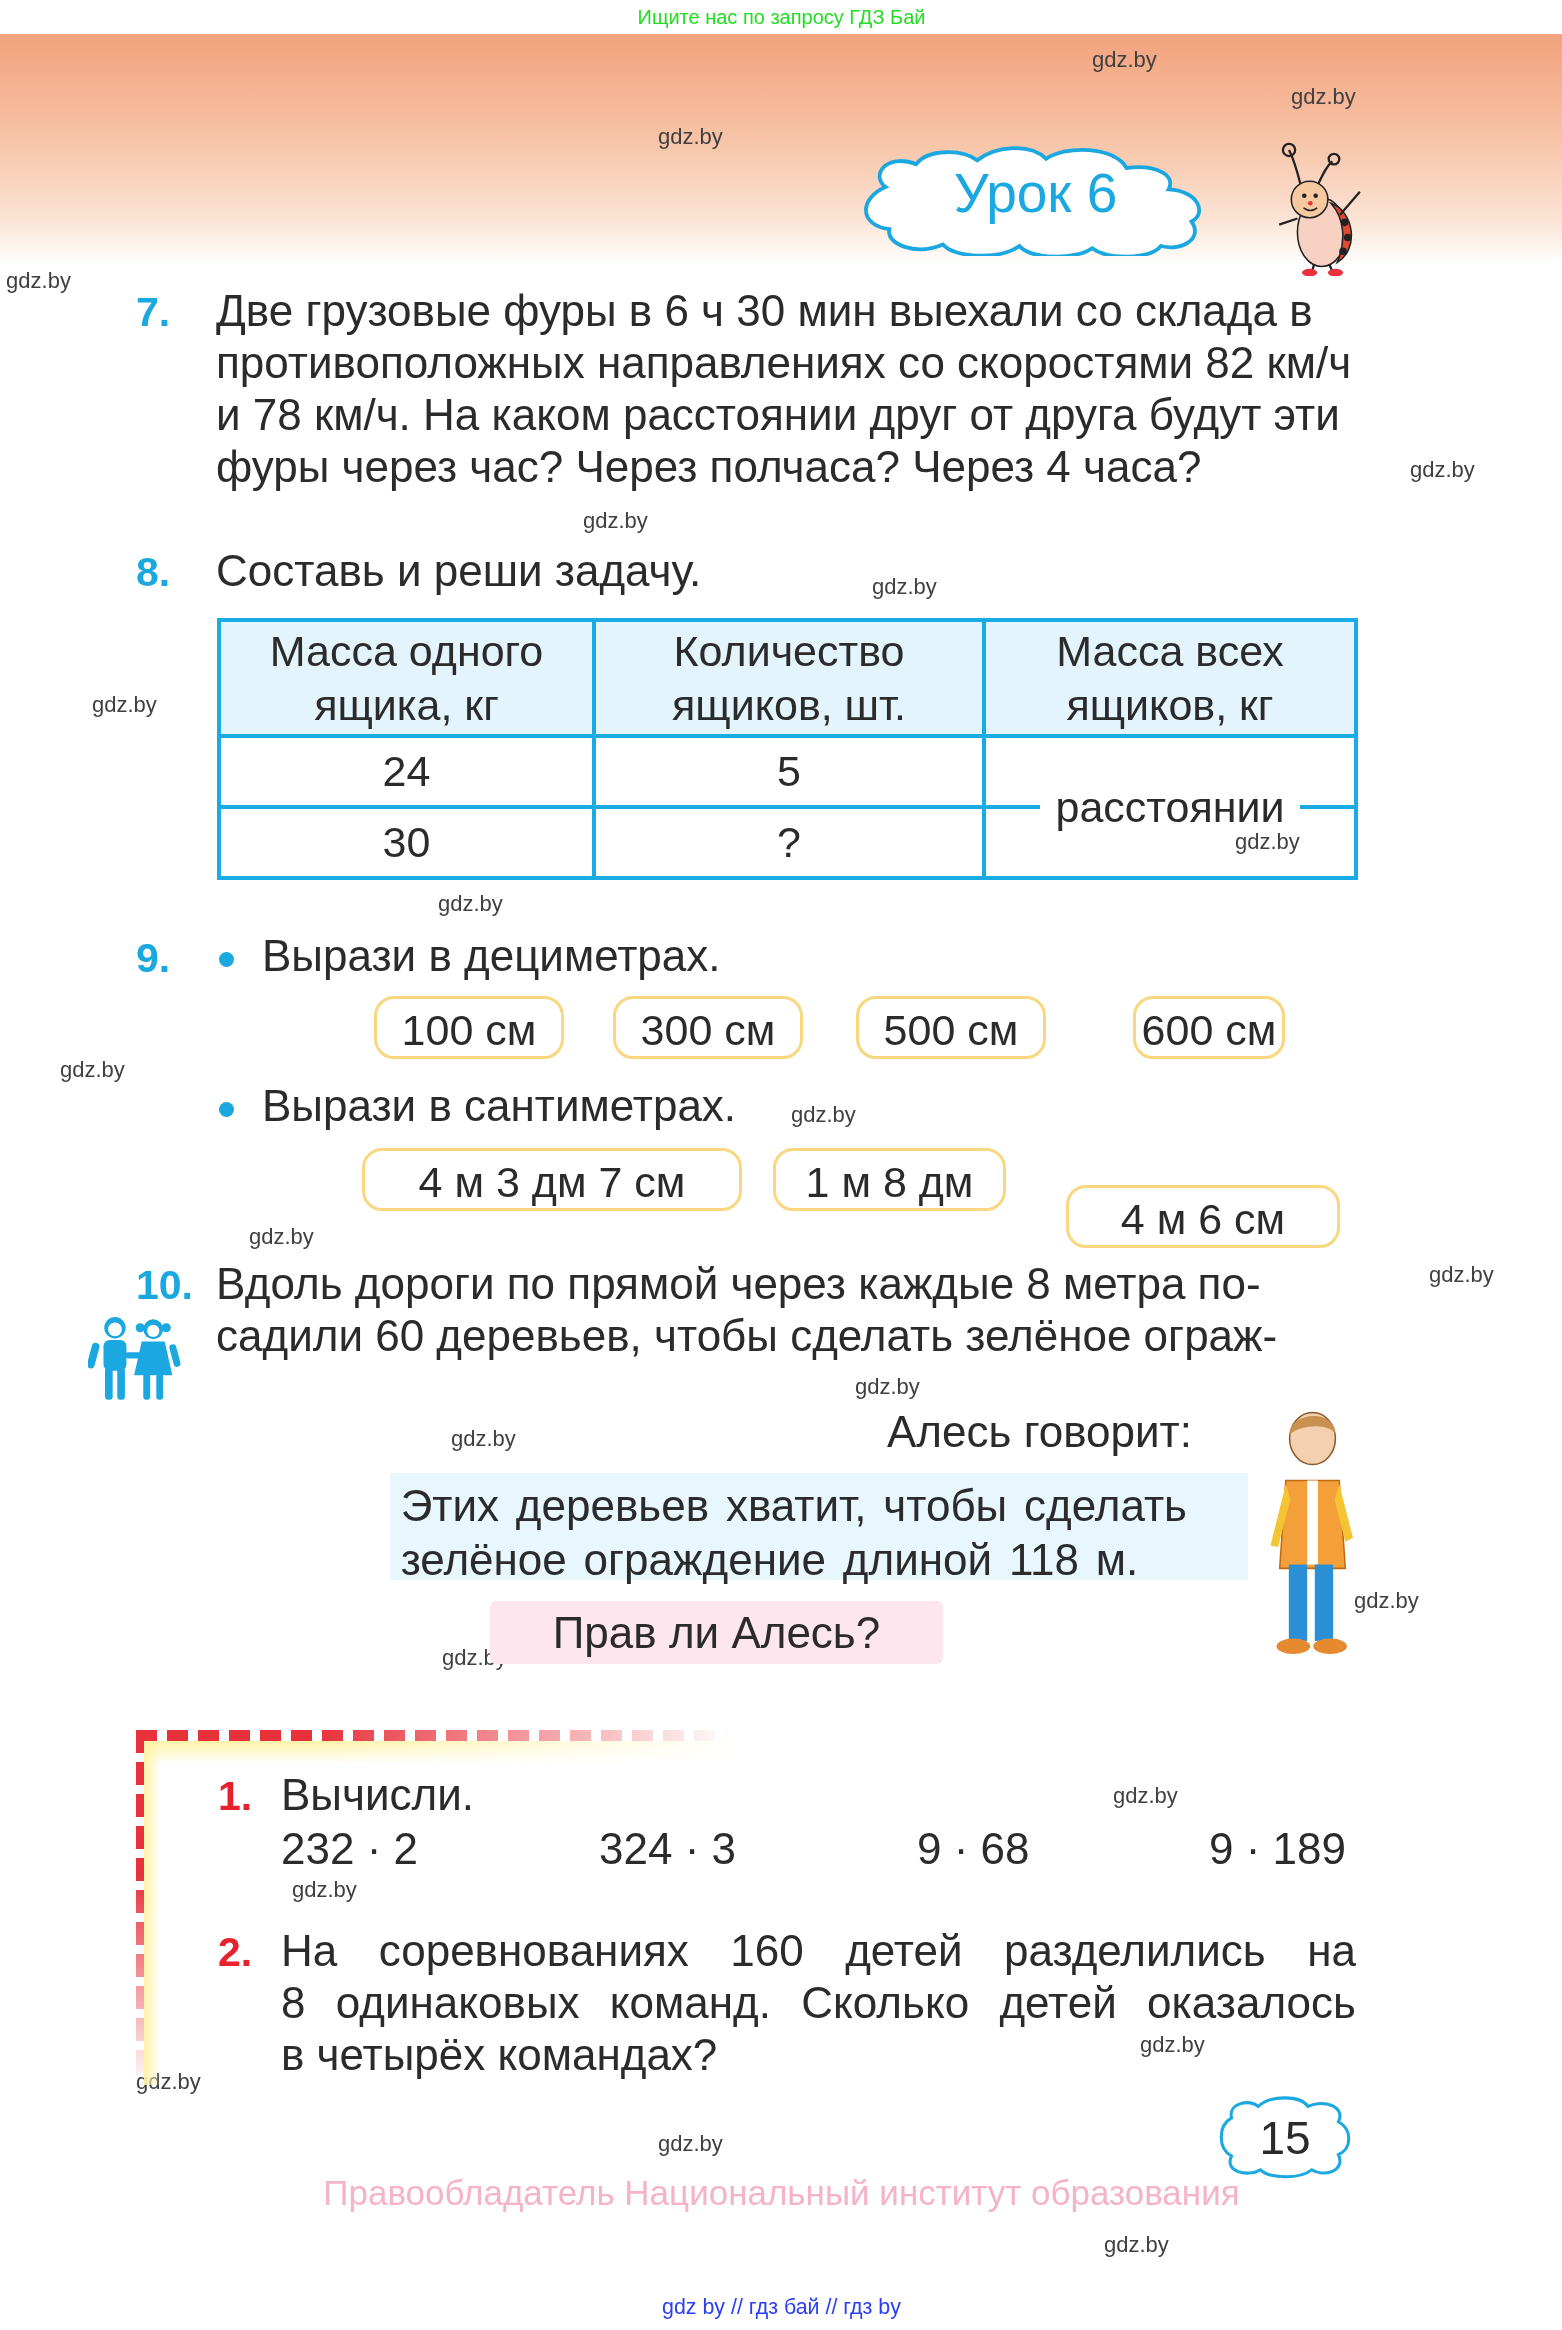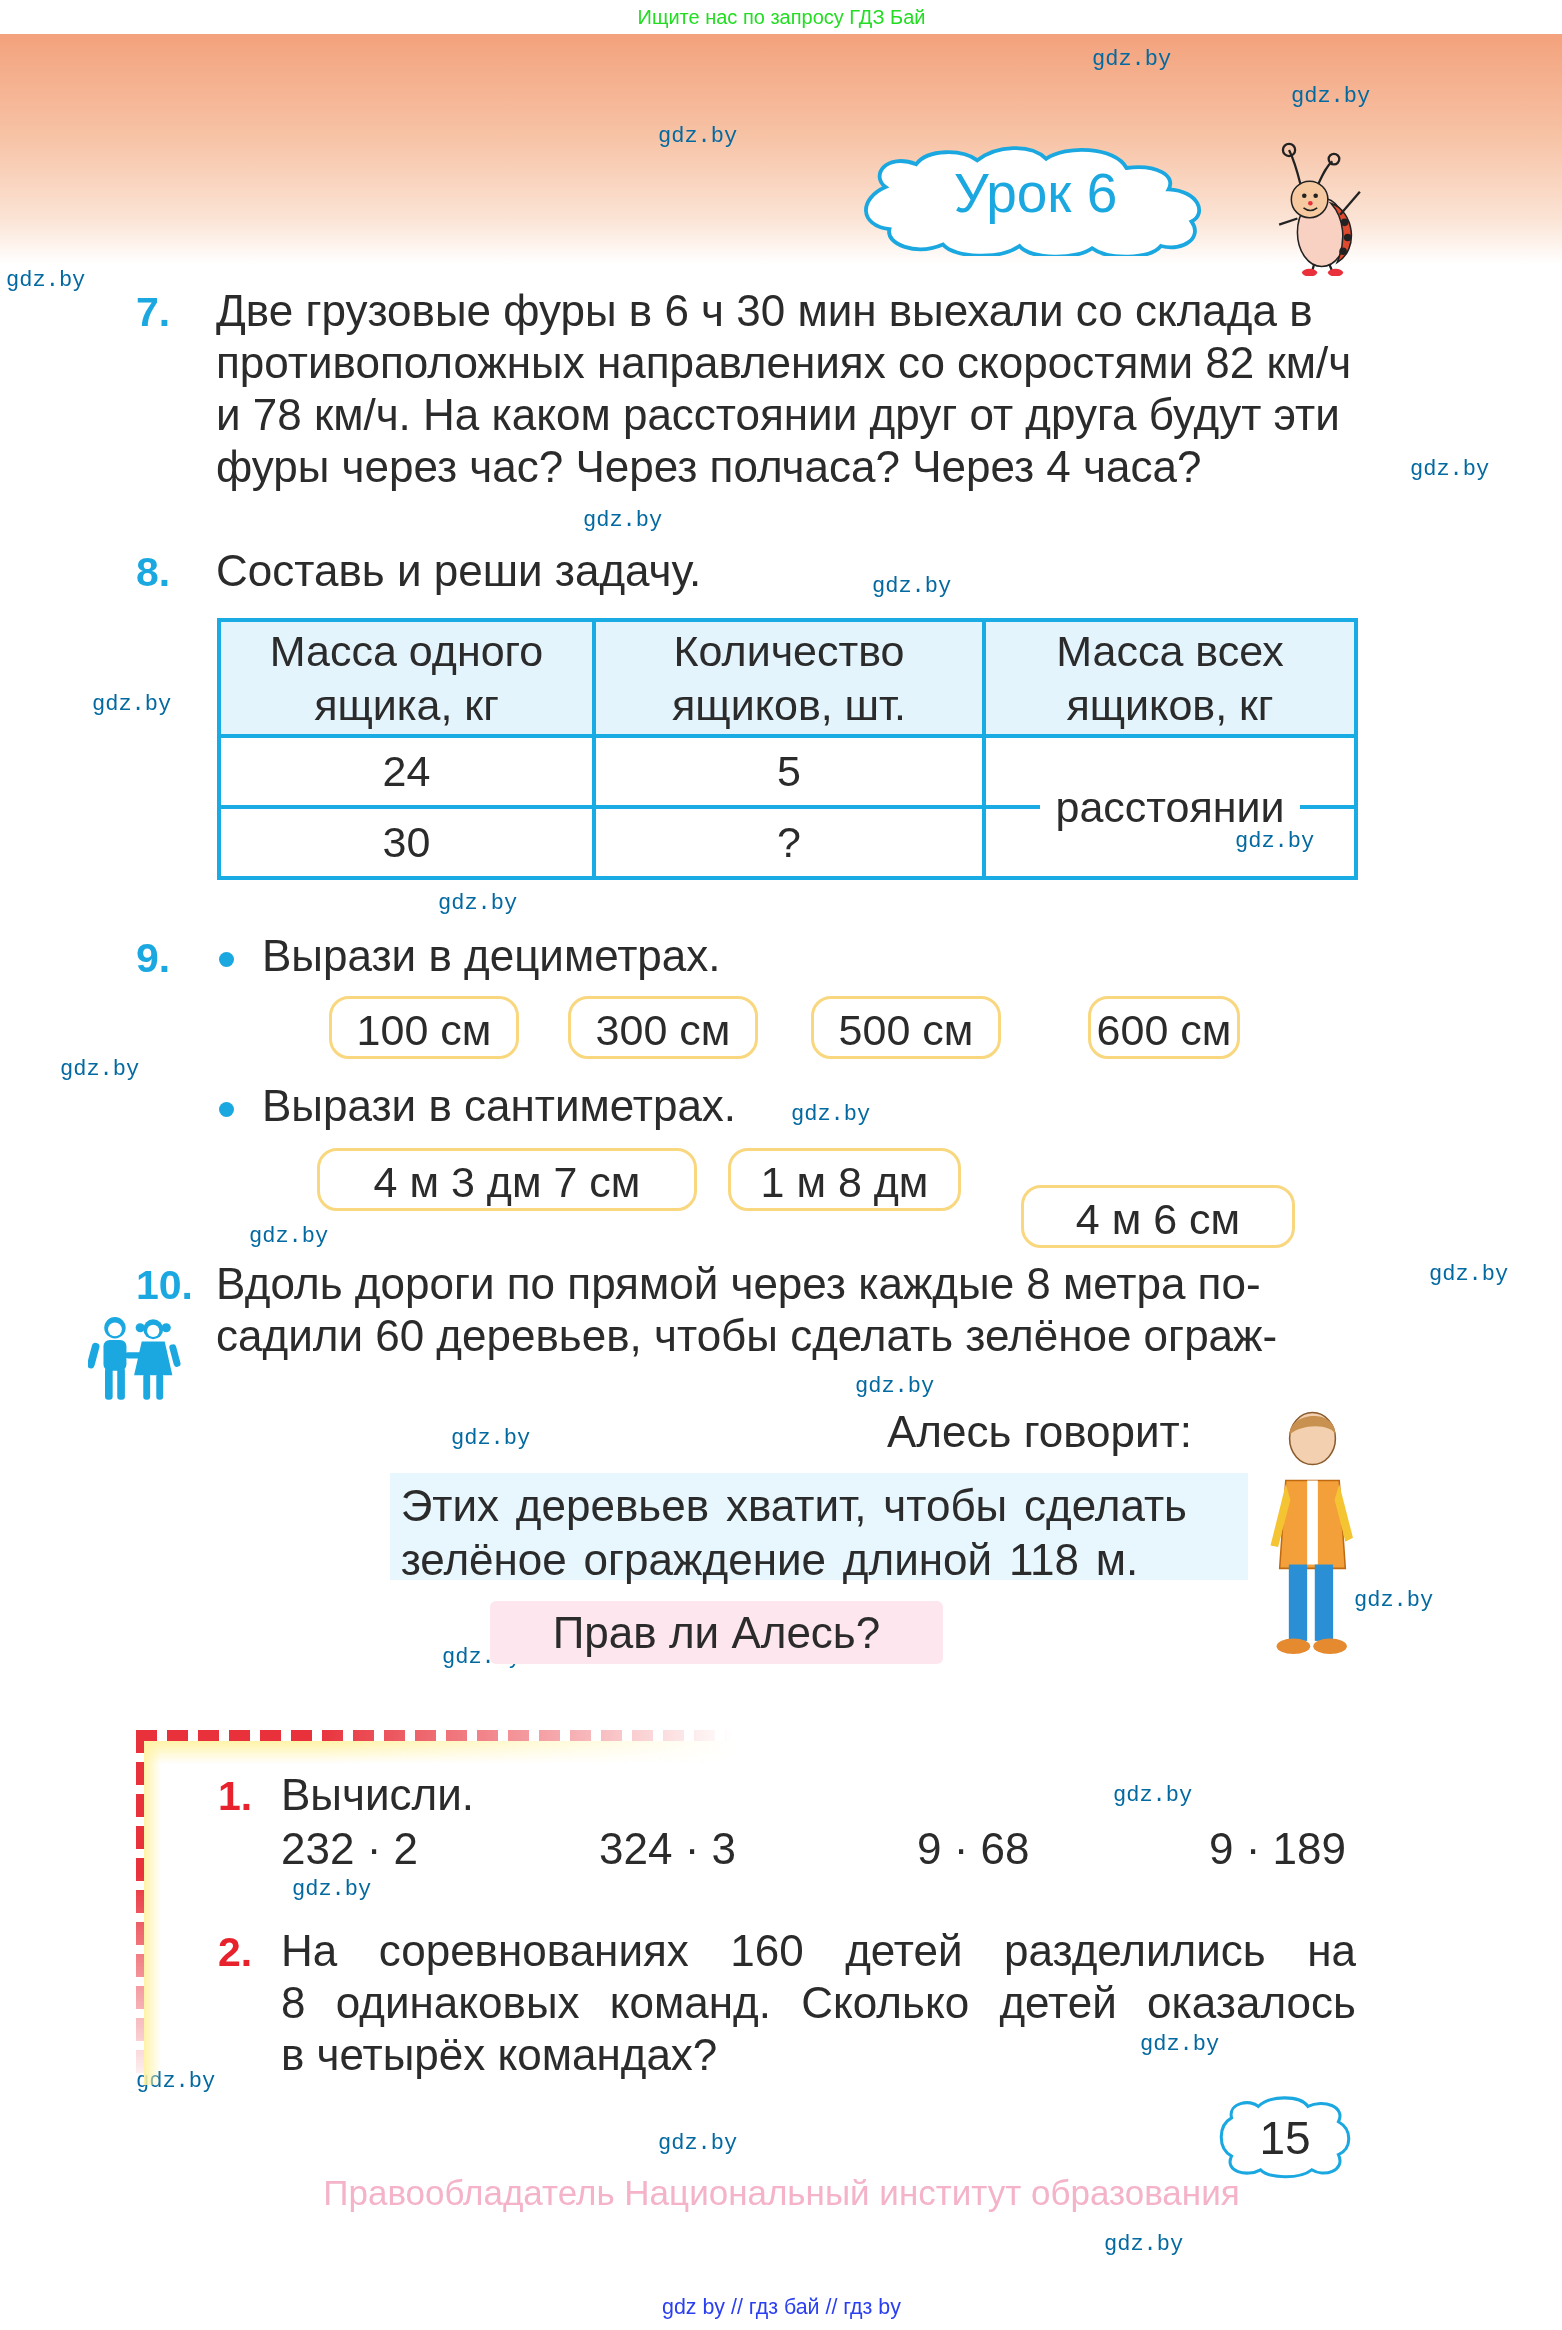--- a/index.html
+++ b/index.html
@@ -3,32 +3,32 @@
 <meta charset="utf-8">
 <style>
   html,body{margin:0;padding:0;}
   body{width:1563px;height:2330px;position:relative;background:#fff;overflow:hidden;
        font-family:"Liberation Sans","DejaVu Sans",sans-serif;color:#2b2b2b;}
   .abs{position:absolute;}
   .topbar{left:0;top:0;width:1563px;height:34px;background:#fff;text-align:center;
           font-size:20px;color:#22dd22;line-height:34px;}
   .header-band{left:0;top:34px;width:1563px;height:230px;
      background:linear-gradient(to bottom,#f3a27c 0%,#f7c3a6 45%,#fbe3d4 80%,#ffffff 100%);}
-  .wm{font-size:22px;color:#0369a1;font-family:Liberation Mono, monospace;}
+  .wm{font-size:22px;color:#404040;}
   .num{color:#1ba8e0;font-weight:bold;font-size:41px;}
   .num.red{color:#e8222d;}
   .txt{font-size:44px;line-height:52px;}
   .cloud{left:855px;top:145px;width:361px;height:111px;}
   .cloud-label{left:855px;top:161px;width:361px;text-align:center;font-size:55px;color:#1ba8e0;}
   table.t8{border-collapse:collapse;font-size:43px;}
   table.t8 td{border:4.6px solid #19abe3;text-align:center;padding:0;}
   table.t8 tr.h td{background:#e3f4fd;height:112px;line-height:54px;text-align:center;}
   table.t8 tr.r td{height:67px;}
   .pill{border:3.8px solid #f8d77f;border-radius:20px;height:63px;line-height:63px;font-size:43px;
-        text-align:center;box-sizing:border-box;background:#fff;}
+        text-align:center;box-sizing:border-box;background:#fff;margin-left:45px;}
   .bullet{width:15.3px;height:15.3px;border-radius:50%;background:#1ba8e0;}
   .speech{left:390px;top:1473px;width:858px;height:107px;background:#e8f6fd;font-size:44px;
           line-height:54px;padding:6.1px 10.7px;box-sizing:border-box;word-spacing:4.6px;}
   .question{left:490px;top:1601px;width:453px;height:63px;background:#fde6ee;border-radius:6.1px;
             font-size:44px;line-height:63px;text-align:center;}
   .dash-h{left:136px;top:1730px;width:597px;height:10.7px;
      background:repeating-linear-gradient(to right,#e8313b 0 21.4px,transparent 21.4px 31px);
      -webkit-mask-image:linear-gradient(to right,#000 30%,transparent 100%);
      mask-image:linear-gradient(to right,#000 30%,transparent 100%);}
   .dash-v{left:136px;top:1730px;width:7.7px;height:360px;

